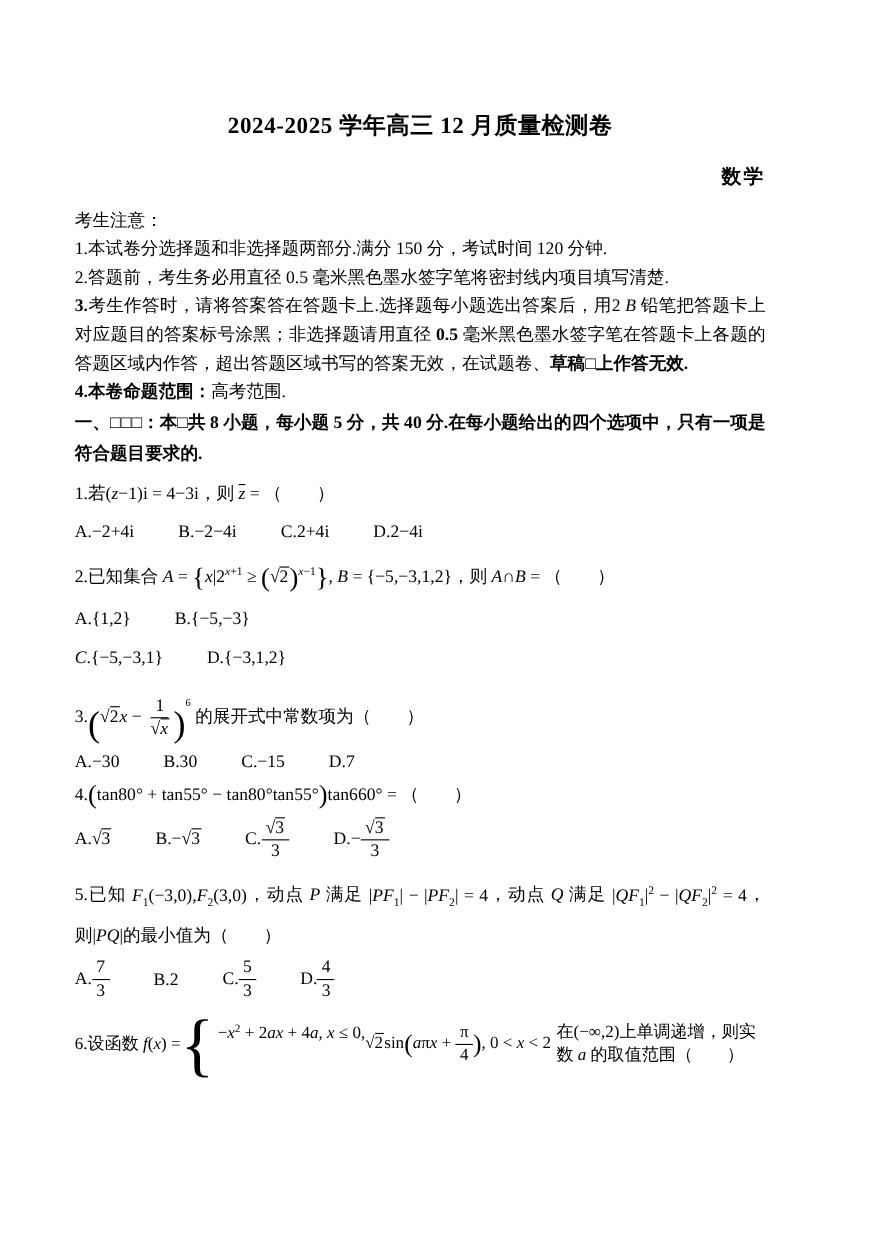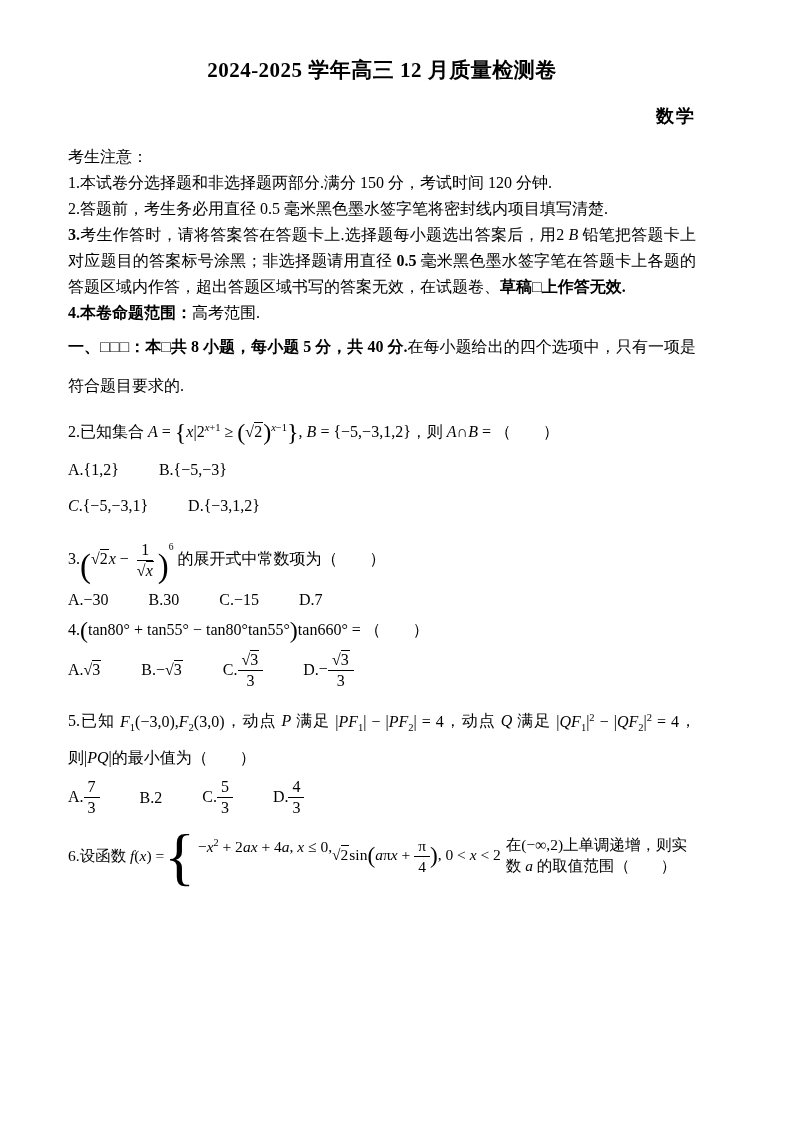--- a/index.html
+++ b/index.html
@@ -1,33 +1,33 @@
 <!DOCTYPE html>
 <html><head>
 <meta charset="utf-8">
 <style>
   html,body{margin:0;padding:0;background:#ffffff;}
   .page{
     position:relative;
     width:760px;height:1131px;
     box-sizing:border-box;
-    padding:56px 64px 0 68px;
+    padding:100px 64px 0 68px;
     background:#ffffff;
     color:#000;
     font-family:"Liberation Serif","DejaVu Serif",serif;
     font-size:16px;
     overflow:hidden;
   }
   .title{margin:0 0 20px;text-align:center;font-size:21px;font-weight:700;letter-spacing:.5px;}
   .subject{margin:0 0 16px;text-align:right;font-size:18px;font-weight:700;letter-spacing:2px;}
   .notice p{margin:0;line-height:26px;}
   .n-head{font-weight:400;}
   .n-bold{font-weight:400;}
   .n-just{line-height:28px;text-align:justify;}
-  .intro{margin:1px 0 0;line-height:39px;text-align:justify;}
+  .intro{margin:1px 0 0;line-height:28px;text-align:justify;font-weight:bold;}
   .q{margin-top:8px;}
   .stem{margin:0;line-height:30px;}
   .opts{display:flex;align-items:center;column-gap:40px;margin:5px 0 0;line-height:28px;}
   .opt{white-space:nowrap;}
   .q2 .opts{margin-top:8px;}
   .q3{margin-top:12px;}
   .q4{margin-top:1px;}
   .q5{margin-top:12px;}
   .q5 .stem{text-align:justify;}
   .q6{margin-top:10px;}
@@ -62,20 +62,29 @@
   <div class="notice">
     <p class="n-head">考生注意：</p>
     <p class="n-bold">1.本试卷分选择题和非选择题两部分.满分 <span class="m">150</span> 分，考试时间 <span class="m">120</span> 分钟.</p>
     <p class="n-bold">2.答题前，考生务必用直径 <span class="m">0.5</span> 毫米黑色墨水签字笔将密封线内项目填写清楚.</p>
     <p class="n-just"><b>3.</b>考生作答时，请将答案答在答题卡上.选择题每小题选出答案后，用<span class="m">2 <i>B</i></span> 铅笔把答题卡上对应题目的答案标号涂黑；非选择题请用直径 <b class="m">0.5</b> 毫米黑色墨水签字笔在答题卡上各题的答题区域内作答，超出答题区域书写的答案无效，在试题卷、<b>草稿□上作答无效.</b></p>
     <p><b>4.本卷命题范围：</b>高考范围.</p>
   </div>
 
   <p class="intro"><b>一、□□□：本□共 <span class="m">8</span> 小题，每小题 <span class="m">5</span> 分，共 <span class="m">40</span> 分.</b>在每小题给出的四个选项中，只有一项是符合题目要求的.</p>
 
+  <div class="q q1">
+    <p class="stem">1.若<span class="m">(<i>z</i>−1)i = 4−3i</span>，则<span class="m"> <span class="ov"><i>z</i></span> = </span>（  ）</p>
+    <div class="opts">
+      <span class="opt">A.<span class="m">−2+4i</span></span>
+      <span class="opt">B.<span class="m">−2−4i</span></span>
+      <span class="opt">C.<span class="m">2+4i</span></span>
+      <span class="opt">D.<span class="m">2−4i</span></span>
+    </div>
+  </div>
 
   <div class="q q2">
     <p class="stem">2.已知集合<span class="m"> <i>A</i> = <span class="bp">{</span><i>x</i>|2<sup><i>x</i>+1</sup> ≥ <span class="bp">(</span><span class="sq">√<span class="vin">2</span></span><span class="bp">)</span><sup><i>x</i>−1</sup><span class="bp">}</span>, <i>B</i> = {−5,−3,1,2}</span>，则<span class="m"> <i>A</i>∩<i>B</i> = </span>（  ）</p>
     <div class="opts">
       <span class="opt">A.<span class="m">{1,2}</span></span>
       <span class="opt">B.<span class="m">{−5,−3}</span></span>
     </div>
     <div class="opts">
       <span class="opt"><span class="m"><i>C</i>.</span><span class="m">{−5,−3,1}</span></span>
       <span class="opt">D.<span class="m">{−3,1,2}</span></span>

